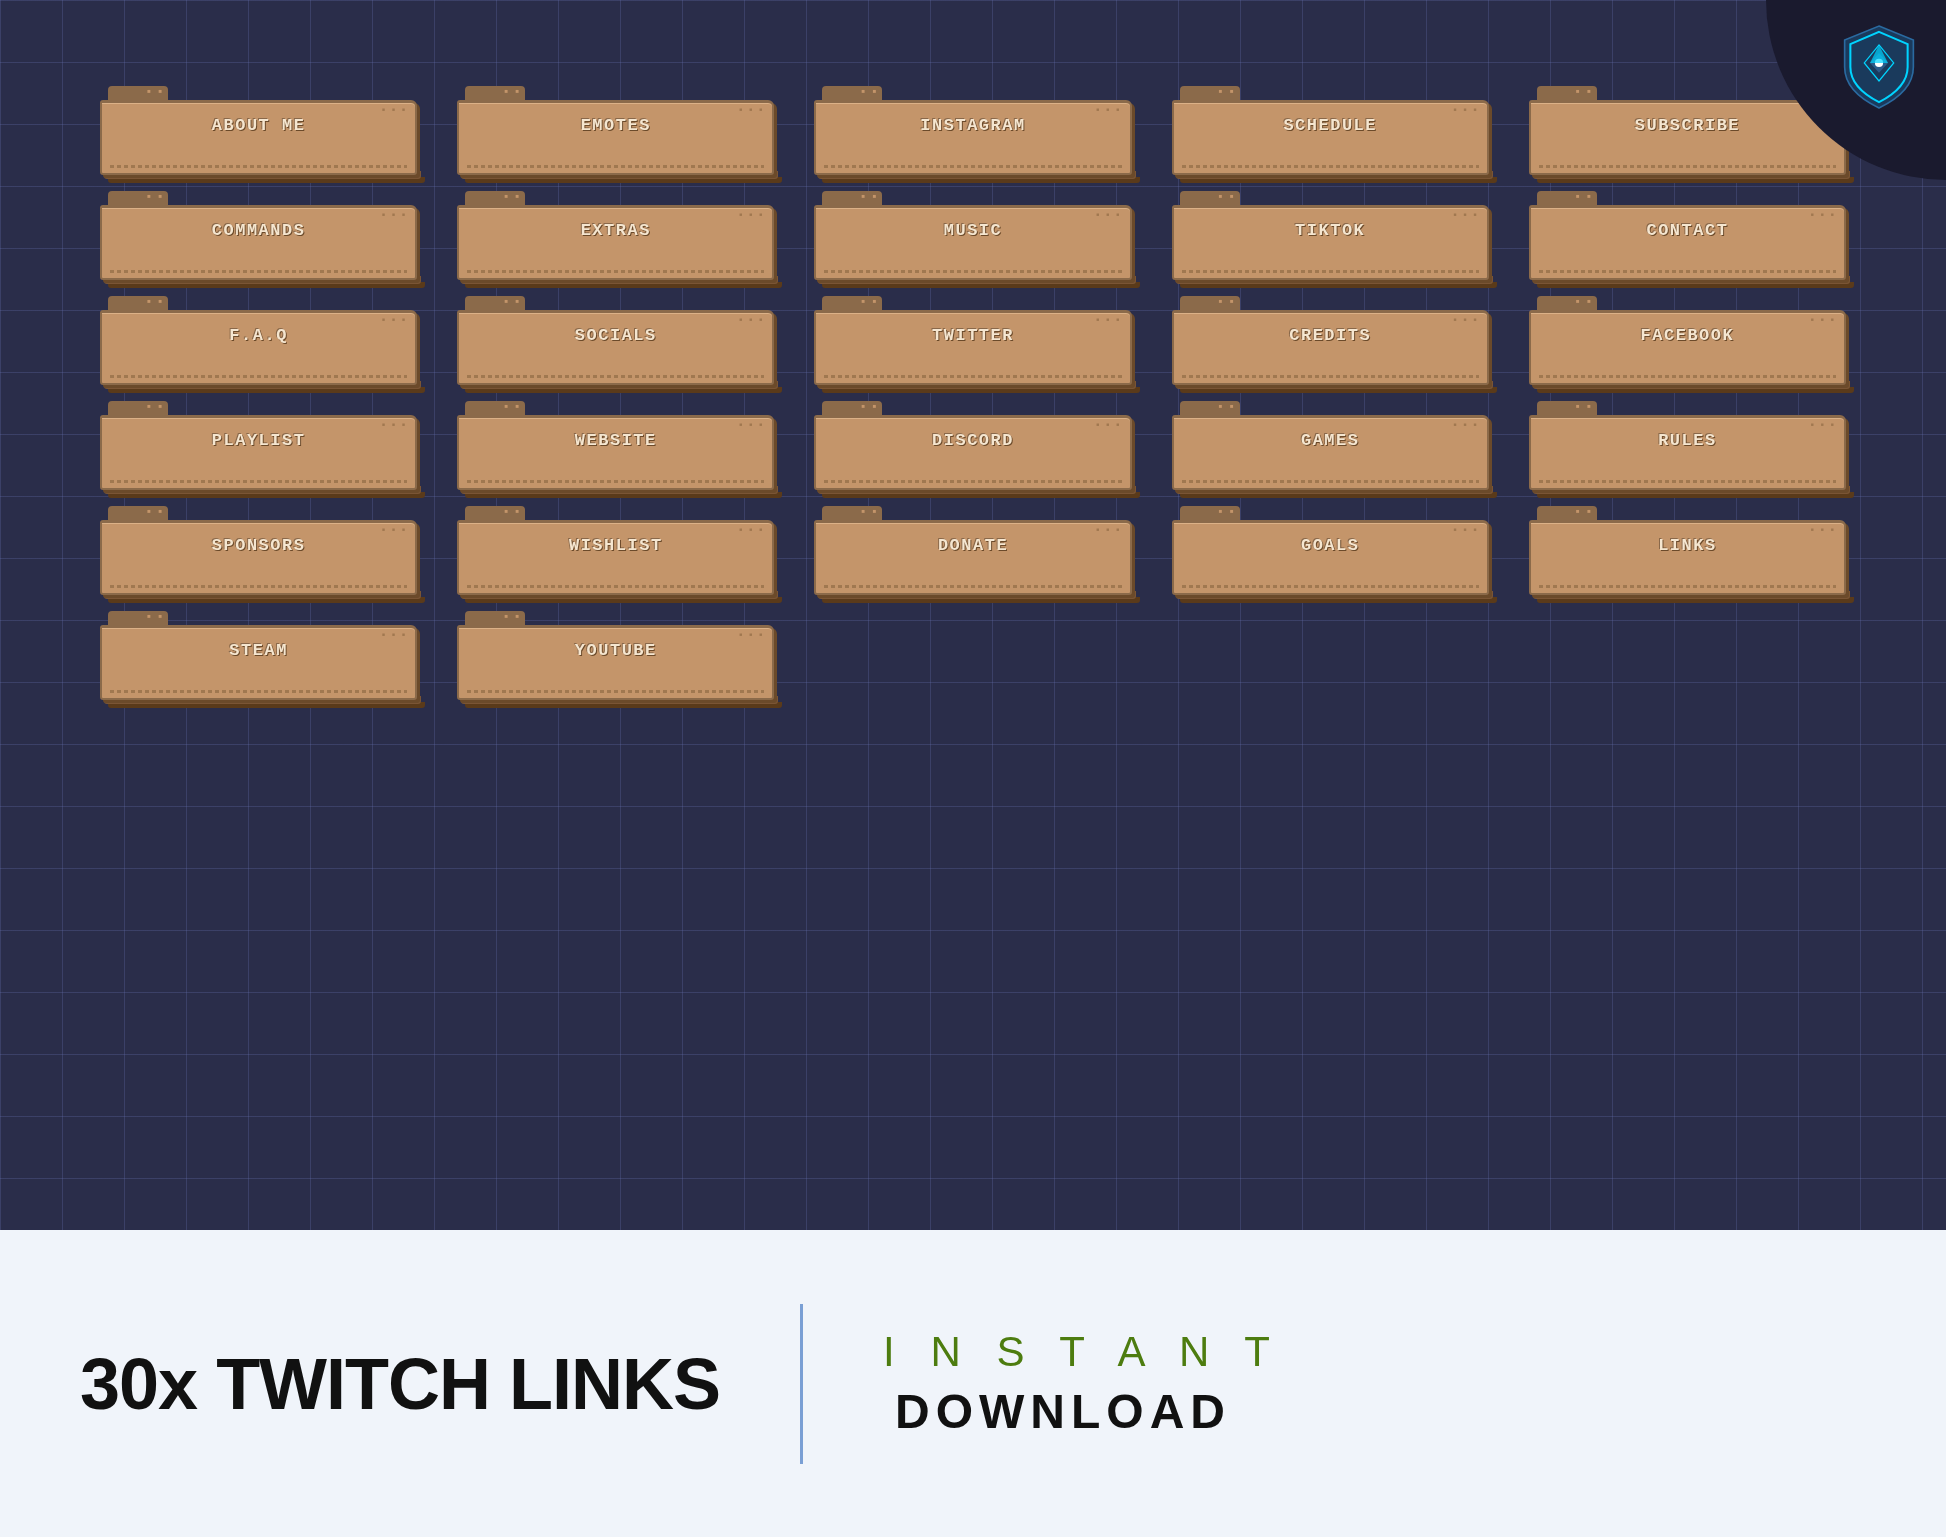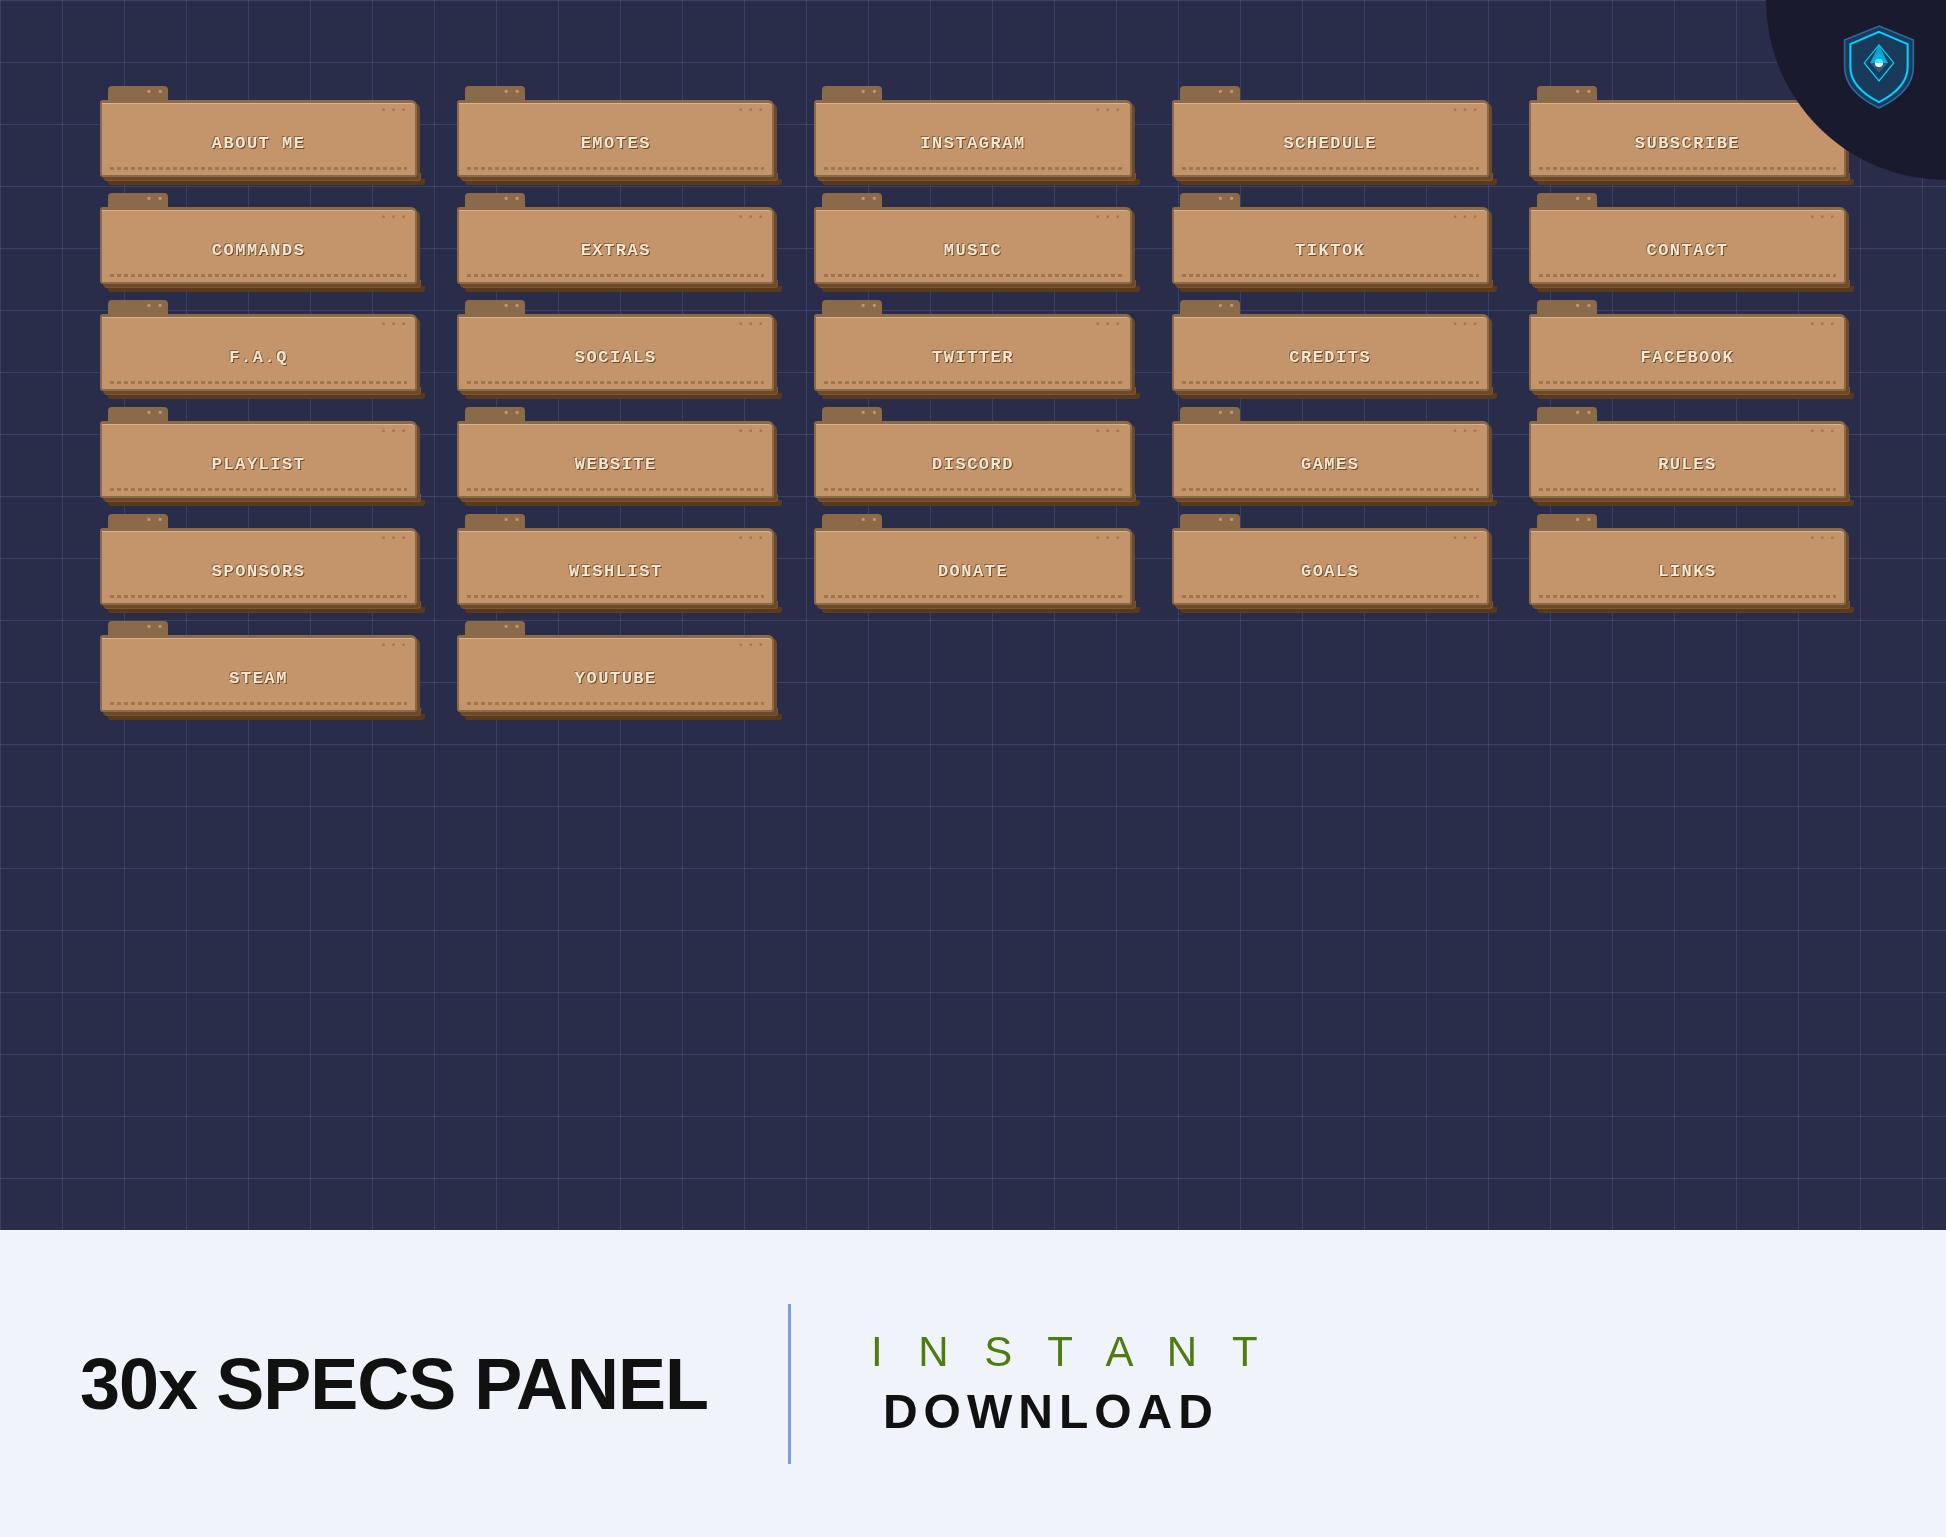--- a/index.html
+++ b/index.html
@@ -98,21 +98,21 @@
       color: #c4956a;
       letter-spacing: 2px;
     }
 
     
     .folder-body {
       background: #c4956a;
       border-radius: 3px 6px 3px 3px;
       border: 2px solid #8b6a4a;
       border-top: 3px solid #8b6a4a;
-      padding: 18px 12px 14px;
+      padding: 0 12px 14px;
       min-height: 75px;
       position: relative;
       box-shadow: 3px 3px 0 #6b4a2a, inset 0 1px 0 rgba(255,220,180,0.4);
     }
 
     .folder-body::before {
       content: '■ ■ ■';
       position: absolute;
       top: 4px;
       right: 8px;
@@ -585,20 +585,20 @@
         </div>
         <div class="folder-stack-1"></div>
         <div class="folder-stack-2"></div>
       </div>
     </div>
     </div>
 </div>
 
 <div class="footer-area">
   <div class="footer-title">
-    <span>30x SPECS PANEL</span>
+    <span>30x TWITCH LINKS</span>
   </div>
   <div class="footer-divider"></div>
   <div class="footer-right">
     <div class="footer-instant">I N S T A N T</div>
     <div class="footer-download">DOWNLOAD</div>
   </div>
 </div>
 
 </body></html>

